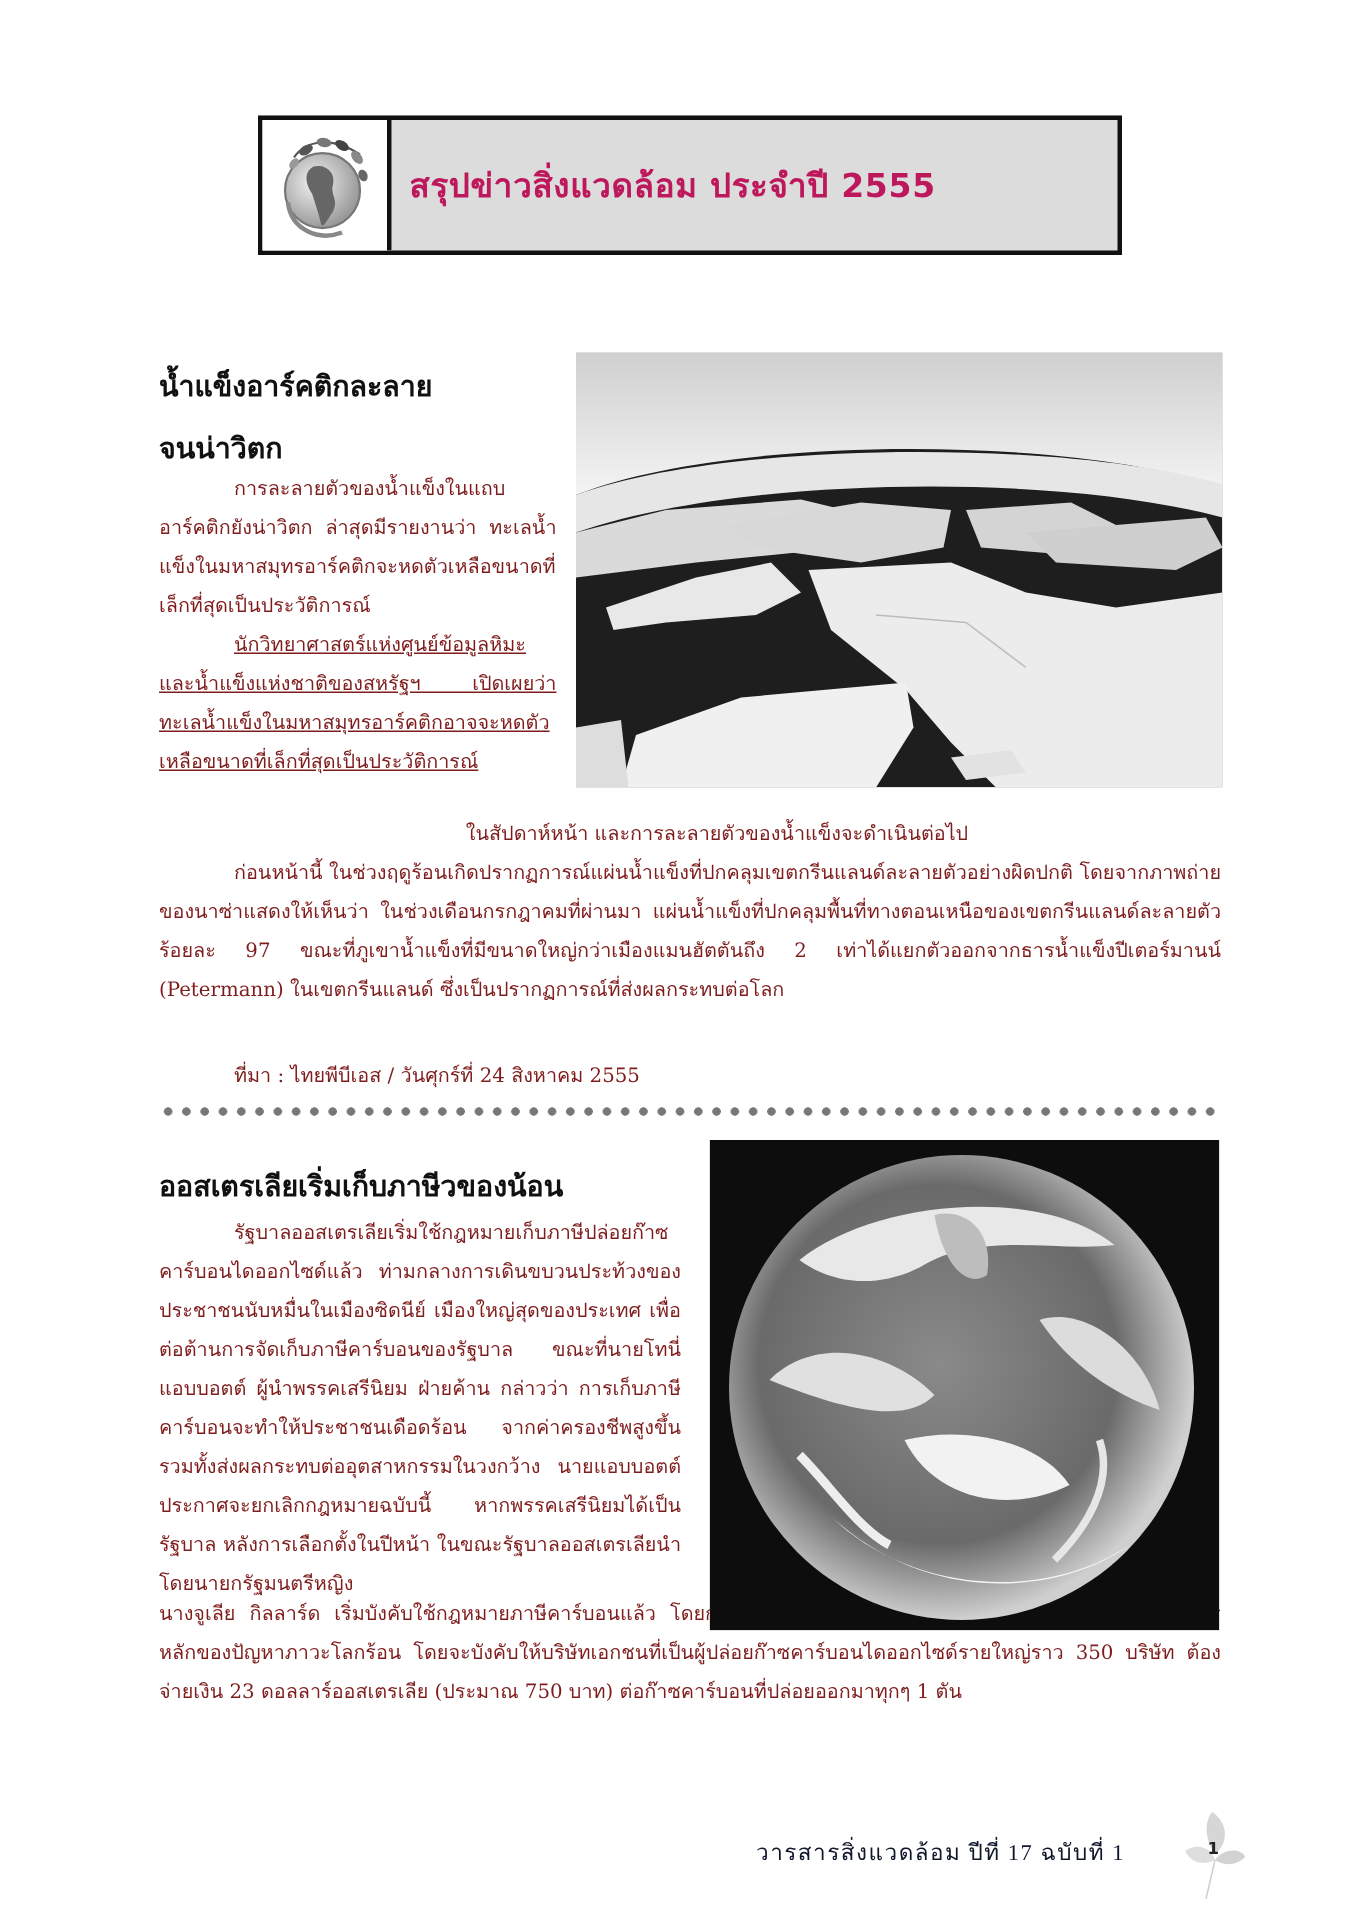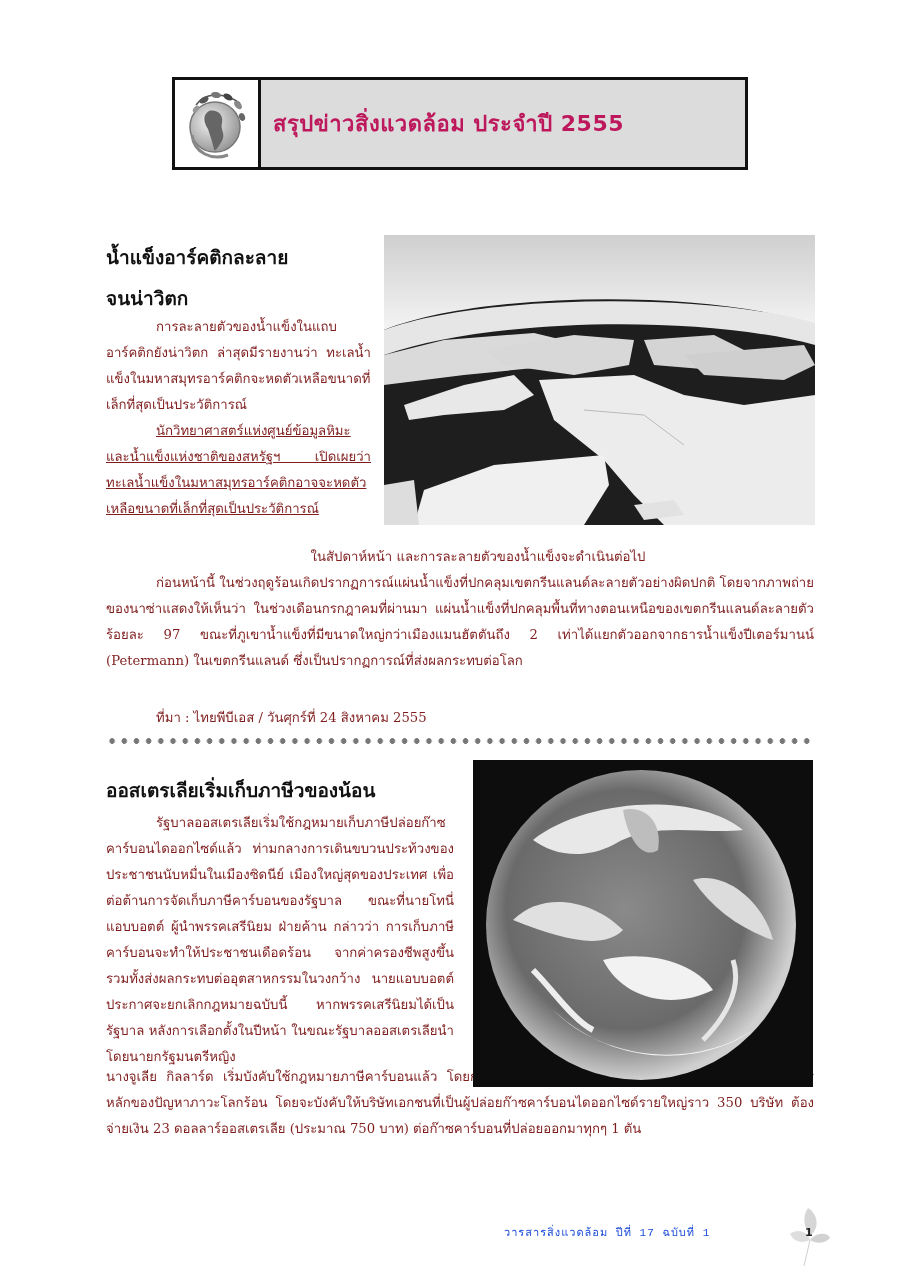--- a/index.html
+++ b/index.html
@@ -40,22 +40,22 @@
     .photo {
       position: absolute; overflow: hidden;
     }
     .divider {
       position: absolute; left: 106px; top: 738px; width: 708px; height: 6px;
       background-image: radial-gradient(circle, #777 2.6px, transparent 3px);
       background-size: 12.2px 6px; background-repeat: repeat-x;
     }
     .footer-title {
       position: absolute; left: 504px; top: 1223px;
-      font-family: Liberation Mono, monospace;
-      font-size: 11px; color: #1d4ed8; letter-spacing: 1px; font-weight: 300;
+      font-family: Liberation Serif, serif;
+      font-size: 15px; color: #0f172a; letter-spacing: 1px; font-weight: 300;
     }
     .footer-page {
       position: absolute; left: 805px; top: 1226px;
       font-family: "DejaVu Sans", "Liberation Sans", sans-serif;
       font-size: 11px; font-weight: bold; color: #222;
     }
   </style>
 </head>
 <body>
 

